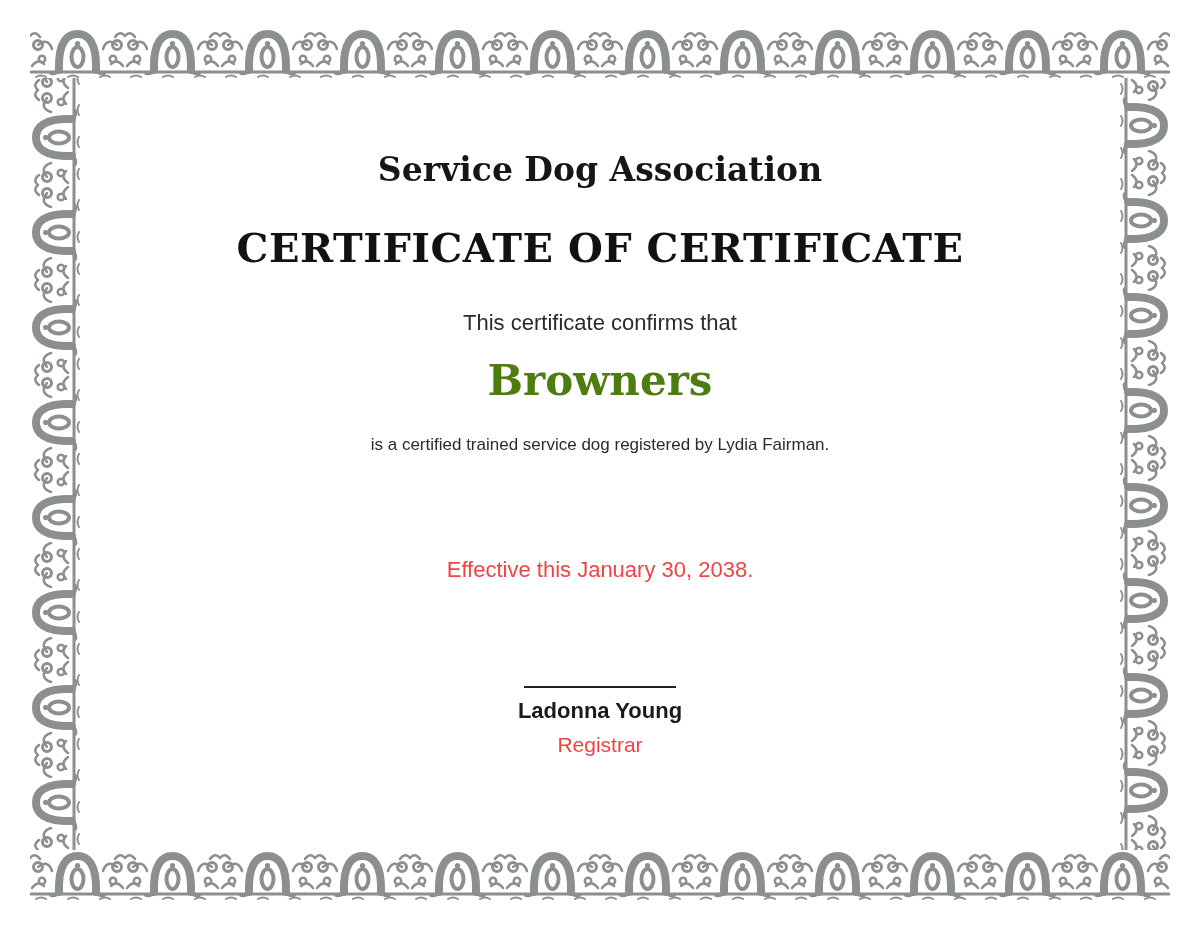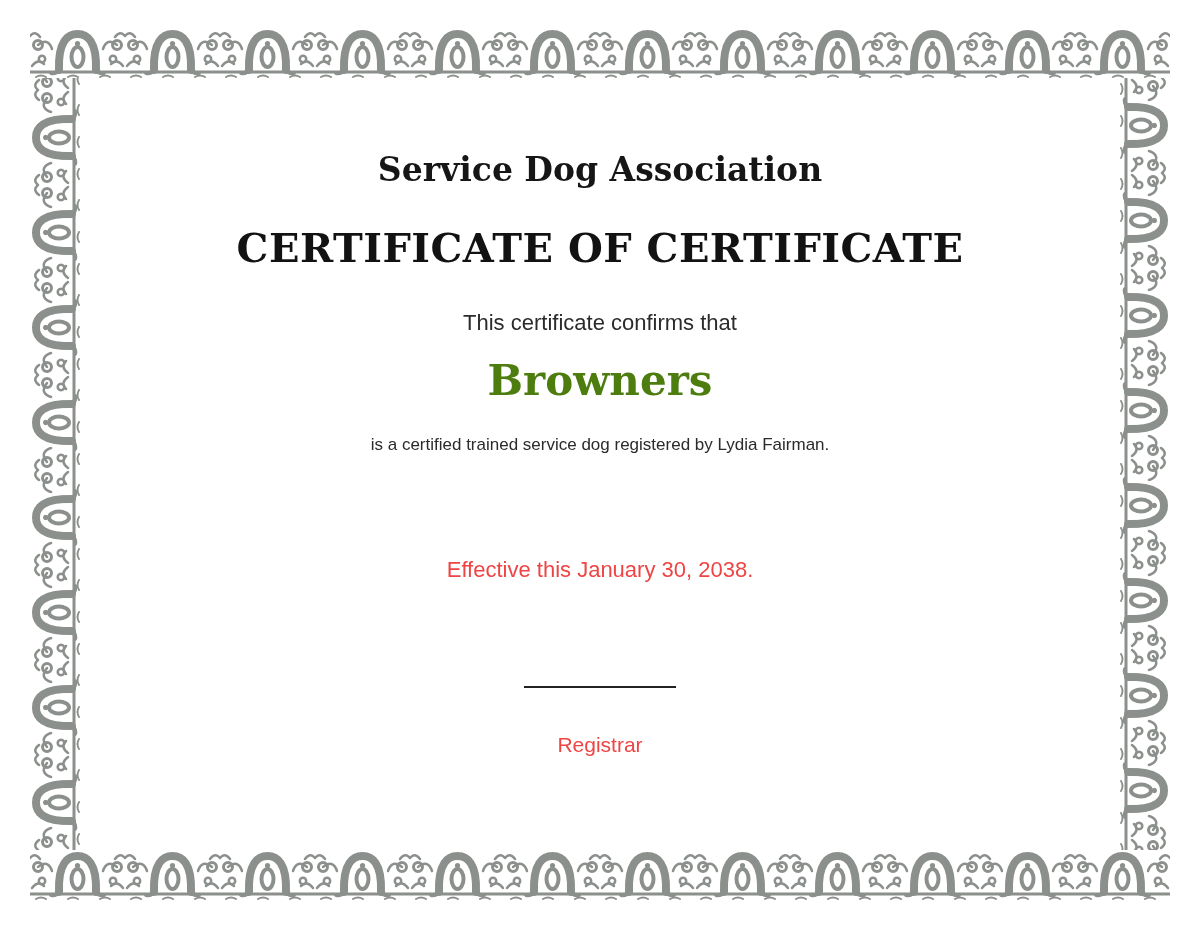--- a/index.html
+++ b/index.html
@@ -150,17 +150,18 @@
     <div class="abs intro-line">This certificate confirms that</div>
 
     <div class="abs recipient-name">Browners</div>
 
     <div class="abs statement-line">is a certified trained service dog registered by Lydia Fairman.</div>
 
     <div class="abs effective-line">Effective this January 30, 2038.</div>
 
     <div class="signature-line"></div>
 
+    <div class="abs signatory-name">Ladonna Young</div>
 
     <div class="abs signatory-role">Registrar</div>
 
   </div>
 </div>
 
 </body></html>

